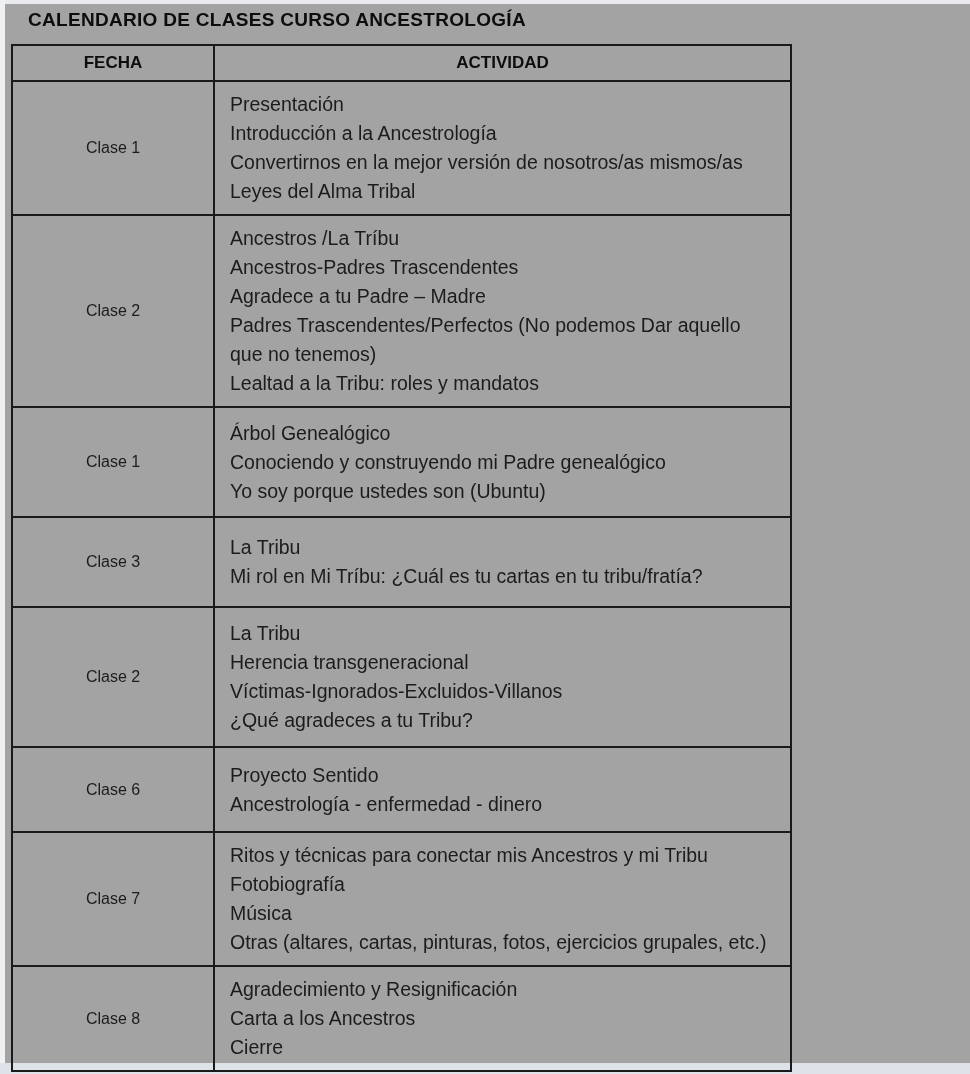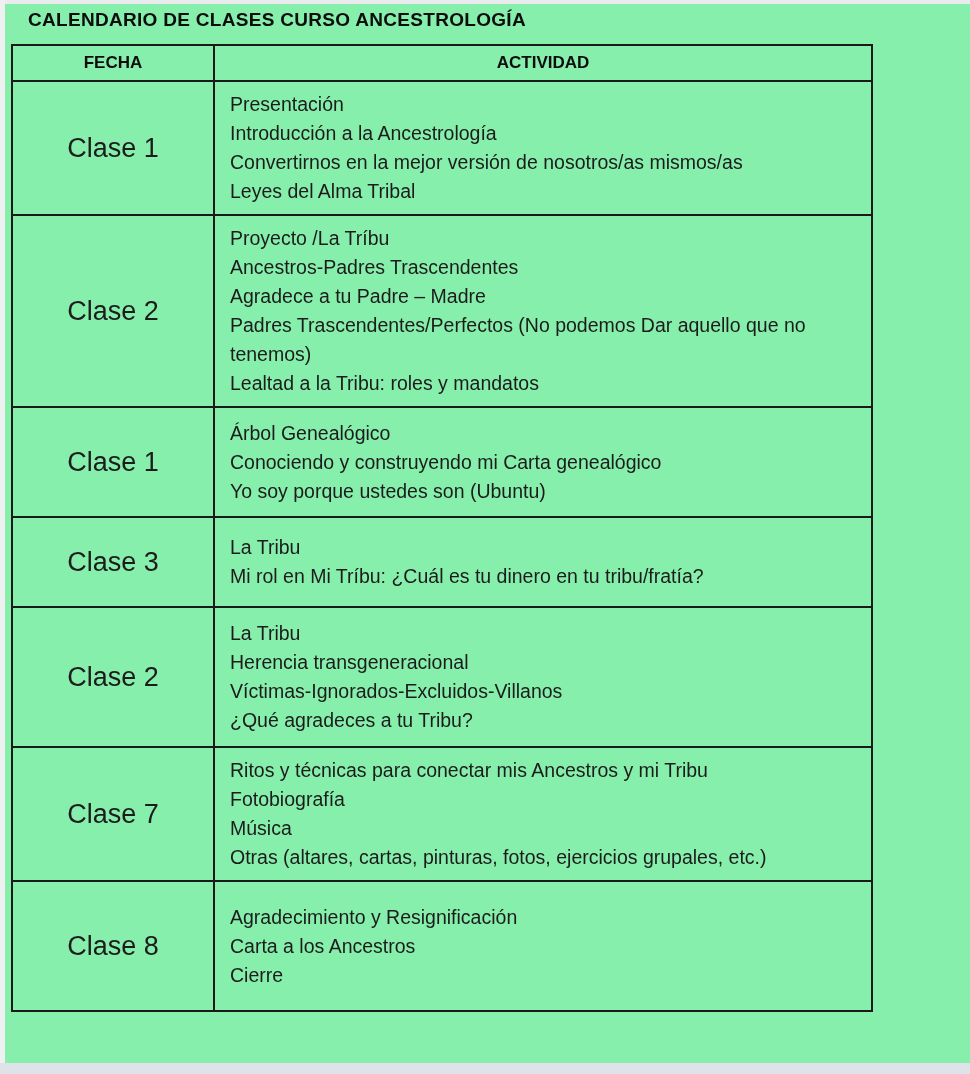--- a/index.html
+++ b/index.html
@@ -10,21 +10,21 @@
     background: #ffffff;
     font-family: "Liberation Sans", sans-serif;
     color: #161616;
     overflow: hidden;
   }
 
   .page {
     position: relative;
     width: 970px;
     height: 1074px;
-    background: #86efac;
+    background: #a3a3a3;
   }
 
   
   .edge-top    { position: absolute; top: 0; left: 0; width: 970px; height: 4px;  background: #e9ebee; }
   .edge-left   { position: absolute; top: 0; left: 0; width: 5px;  height: 1074px; background: #eef0f2; }
   .edge-bottom { position: absolute; left: 0; bottom: 0; width: 970px; height: 11px; background: #dde3e8; }
 
   .doc-title {
     position: absolute;
     left: 28px;
@@ -33,21 +33,21 @@
     font-weight: bold;
     letter-spacing: 0.3px;
     color: #0d0d0d;
     white-space: nowrap;
   }
 
   table.calendar {
     position: absolute;
     left: 11px;
     top: 44px;
-    width: 862px;
+    width: 781px;
     border-collapse: collapse;
     table-layout: fixed;
   }
 
   table.calendar th,
   table.calendar td {
     border: 2px solid #1a1a1a;
     vertical-align: middle;
   }
 
@@ -57,21 +57,21 @@
     height: 36px;
     font-size: 17px;
     font-weight: bold;
     text-align: center;
     color: #0d0d0d;
     border-bottom-width: 3px;
   }
 
   td.fecha-cell {
     text-align: center;
-    font-size: 27px;
+    font-size: 16px;
     color: #1c1c1c;
   }
 
   td.actividad-cell {
     padding: 8px 12px 8px 15px;
     font-size: 19.5px;
     color: #1c1c1c;
   }
 
   .actividad-line {
@@ -117,49 +117,56 @@
           <td class="actividad-cell">
             <div class="actividad-line">Presentación</div>
             <div class="actividad-line">Introducción a la Ancestrología</div>
             <div class="actividad-line">Convertirnos en la mejor versión de nosotros/as mismos/as</div>
             <div class="actividad-line">Leyes del Alma Tribal</div>
           </td>
         </tr>
         <tr>
           <td class="fecha-cell">Clase 2</td>
           <td class="actividad-cell">
-            <div class="actividad-line">Proyecto /La Tríbu</div>
+            <div class="actividad-line">Ancestros /La Tríbu</div>
             <div class="actividad-line">Ancestros-Padres Trascendentes</div>
             <div class="actividad-line">Agradece a tu Padre – Madre</div>
             <div class="actividad-line">Padres Trascendentes/Perfectos (No podemos Dar aquello que no tenemos)</div>
             <div class="actividad-line">Lealtad a la Tribu: roles y mandatos</div>
           </td>
         </tr>
         <tr>
           <td class="fecha-cell">Clase 1</td>
           <td class="actividad-cell">
             <div class="actividad-line">Árbol Genealógico</div>
-            <div class="actividad-line">Conociendo y construyendo mi Carta genealógico</div>
+            <div class="actividad-line">Conociendo y construyendo mi Padre genealógico</div>
             <div class="actividad-line">Yo soy porque ustedes son (Ubuntu)</div>
           </td>
         </tr>
         <tr>
           <td class="fecha-cell">Clase 3</td>
           <td class="actividad-cell">
             <div class="actividad-line">La Tribu</div>
-            <div class="actividad-line">Mi rol en Mi Tríbu: ¿Cuál es tu dinero en tu tribu/fratía?</div>
+            <div class="actividad-line">Mi rol en Mi Tríbu: ¿Cuál es tu cartas en tu tribu/fratía?</div>
           </td>
         </tr>
         <tr>
           <td class="fecha-cell">Clase 2</td>
           <td class="actividad-cell">
             <div class="actividad-line">La Tribu</div>
             <div class="actividad-line">Herencia transgeneracional</div>
             <div class="actividad-line">Víctimas-Ignorados-Excluidos-Villanos</div>
             <div class="actividad-line">¿Qué agradeces a tu Tribu?</div>
+          </td>
+        </tr>
+        <tr>
+          <td class="fecha-cell">Clase 6</td>
+          <td class="actividad-cell">
+            <div class="actividad-line">Proyecto Sentido</div>
+            <div class="actividad-line">Ancestrología - enfermedad - dinero</div>
           </td>
         </tr>
         <tr>
           <td class="fecha-cell">Clase 7</td>
           <td class="actividad-cell">
             <div class="actividad-line">Ritos y técnicas para conectar mis Ancestros y mi Tribu</div>
             <div class="actividad-line">Fotobiografía</div>
             <div class="actividad-line">Música</div>
             <div class="actividad-line">Otras (altares, cartas, pinturas, fotos, ejercicios grupales, etc.)</div>
           </td>

